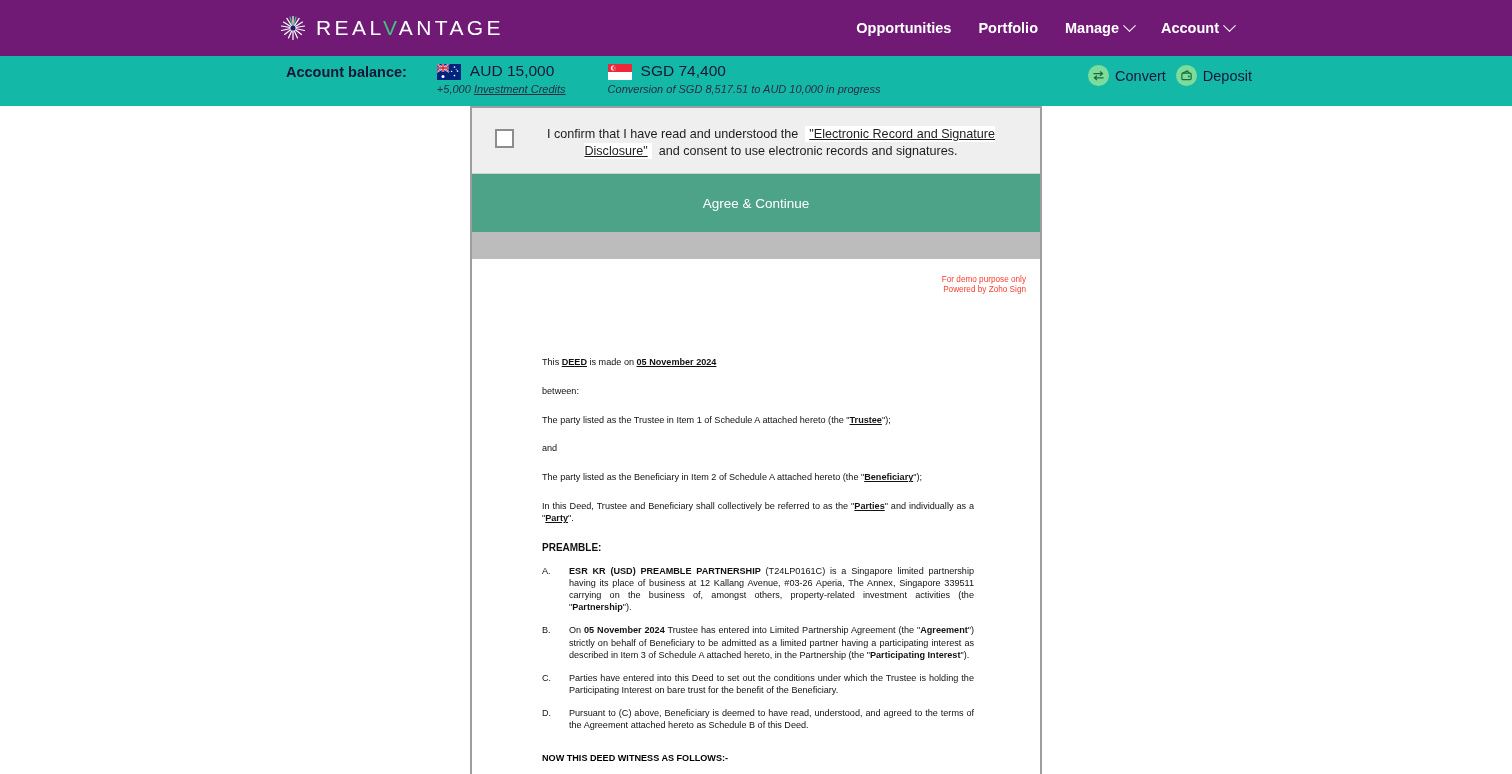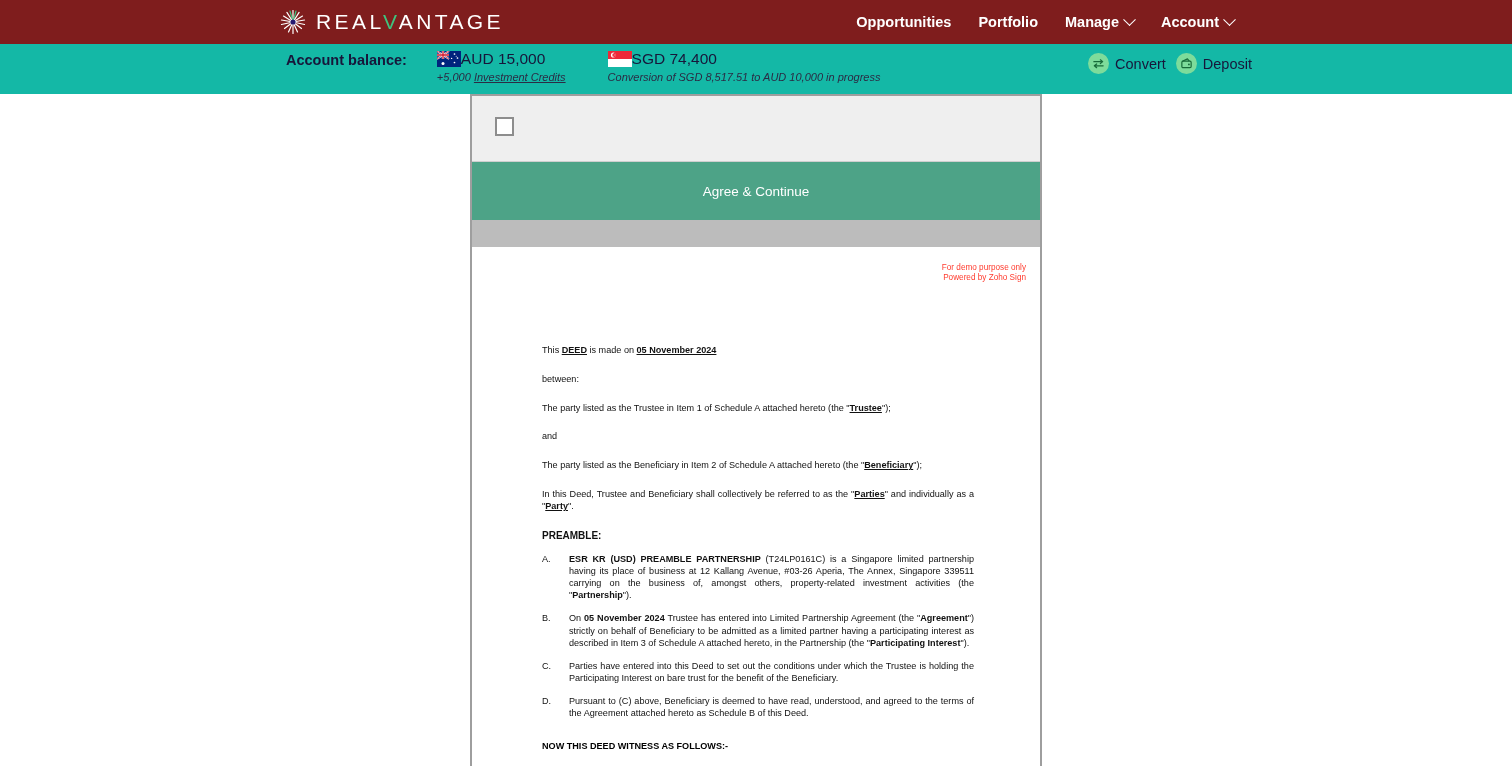--- a/index.html
+++ b/index.html
@@ -6,22 +6,22 @@
   html, body {
     width: 1512px;
     height: 774px;
     overflow: hidden;
     background: #ffffff;
     font-family: "Liberation Sans", sans-serif;
   }
 
   
   .topbar {
-    height: 44px;
-    background: #7f1d1d;
+    height: 56px;
+    background: #701a75;
     display: flex;
     align-items: center;
     position: relative;
     text-decoration: underline;
   }
   .brand {
     position: absolute;
     left: 280px;
     display: flex;
     align-items: center;
@@ -74,21 +74,21 @@
     display: flex;
     align-items: flex-start;
   }
   .bal-label {
     font-size: 14.5px;
     font-weight: bold;
     color: #17163a;
     padding-top: 2px;
   }
   .bal-group { display: flex; flex-direction: column; }
-  .bal-row { display: flex; align-items: center; }
+  .bal-row { display: flex; align-items: flex-end; gap: 9px; }
   .bal-amt { font-size: 15.5px; color: #17163a; }
   .bal-sub {
     font-size: 11px;
     font-style: italic;
     color: #2b2b44;
     margin-top: 3px;
     text-align: right;
   }
   .bal-sub u { text-decoration: underline; }
   .g1 { margin-left: 30px; }
@@ -363,20 +363,21 @@
       <span class="act-lb">Deposit</span>
     </div>
   </div>
 </div>
 
 <div class="stage">
   <div class="doc-wrap">
 
     <div class="consent">
       <div class="cbox"></div>
+      <div class="consent-text"><span>I confirm that I have read and understood the</span>&nbsp;&nbsp;<span class="disclosure-link">"Electronic Record and Signature Disclosure"</span>&nbsp;&nbsp;<span>and consent to use electronic records and signatures.</span></div>
     </div>
 
     <div class="agree-btn">
       <span>Agree &amp; Continue</span>
     </div>
 
     <div class="gray-bar"></div>
 
     <div class="page">
       <div class="watermark">

